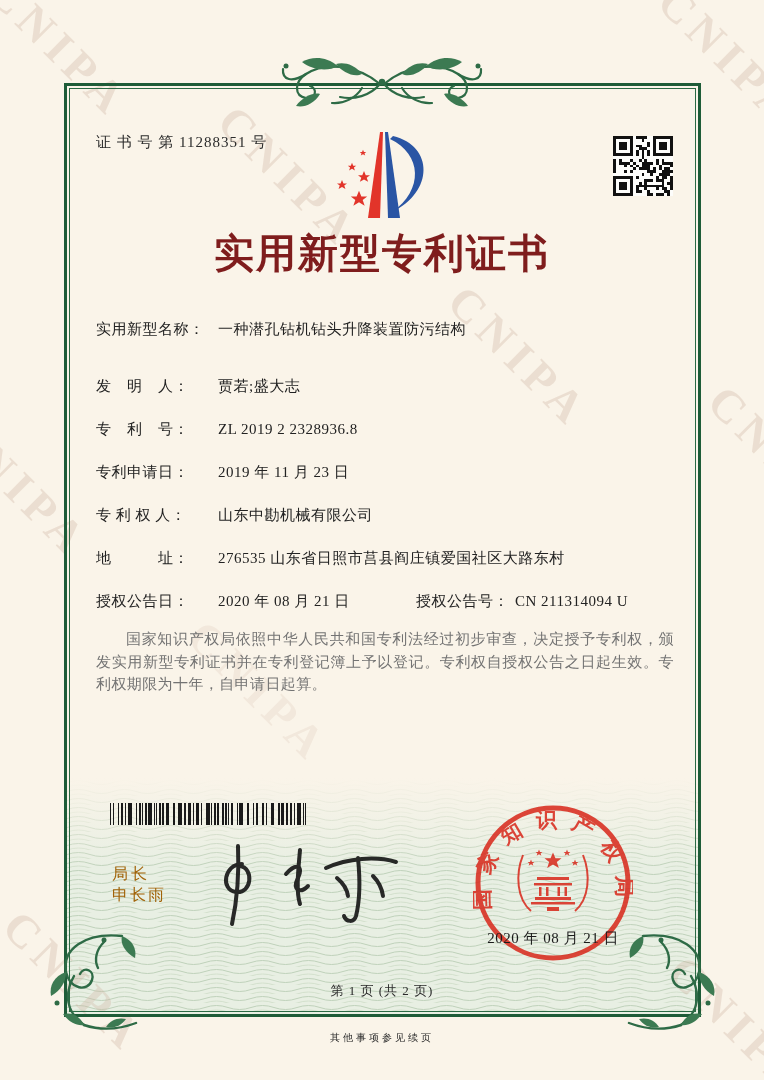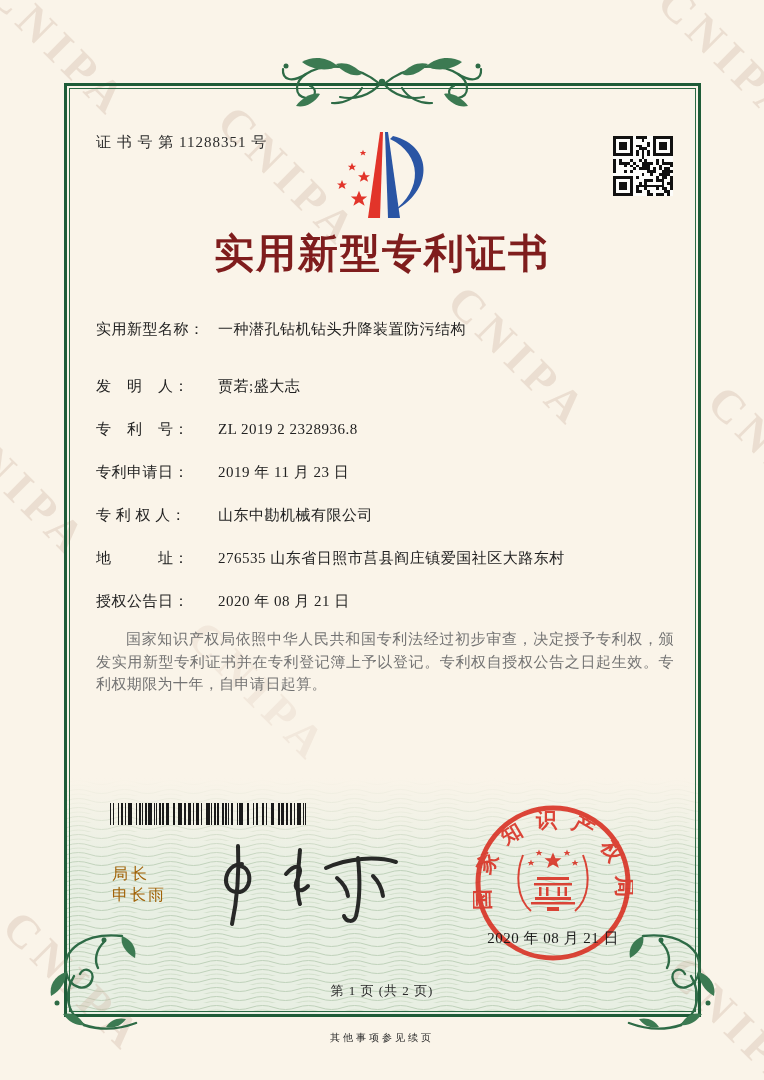--- a/index.html
+++ b/index.html
@@ -272,20 +272,23 @@
       <span class="lbl">专利申请日：</span><span class="val">2019 年 11 月 23 日</span>
     </div>
     <div class="row" style="top:506px;">
       <span class="lbl">专 利 权 人：</span><span class="val">山东中勘机械有限公司</span>
     </div>
     <div class="row" style="top:549px;">
       <span class="lbl">地　　　址：</span><span class="val">276535  山东省日照市莒县阎庄镇爱国社区大路东村</span>
     </div>
     <div class="row" style="top:592px;">
       <span class="lbl">授权公告日：</span><span class="val val-wide">2020 年 08 月 21 日</span>
+      <span class="grant-no">
+        <span class="lbl2">授权公告号：</span><span class="val">CN 211314094 U</span>
+      </span>
     </div>
 
     <div class="paras">
       <p>国家知识产权局依照中华人民共和国专利法经过初步审查，决定授予专利权，颁发实用新型专利证书并在专利登记簿上予以登记。专利权自授权公告之日起生效。专利权期限为十年，自申请日起算。</p>
     </div>
 
     <svg class="barcode" viewBox="0 0 196 22" preserveAspectRatio="none" shape-rendering="crispEdges">
       <g id="barcode-g" fill="#1a1a1a">
           <rect x="0" y="0" width="1" height="22"></rect>
           <rect x="3" y="0" width="1" height="22"></rect>

